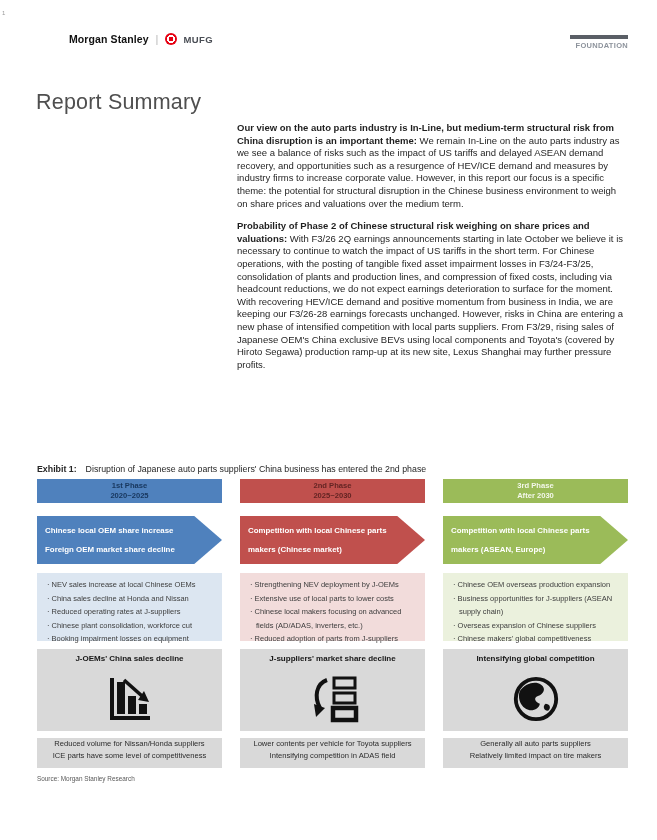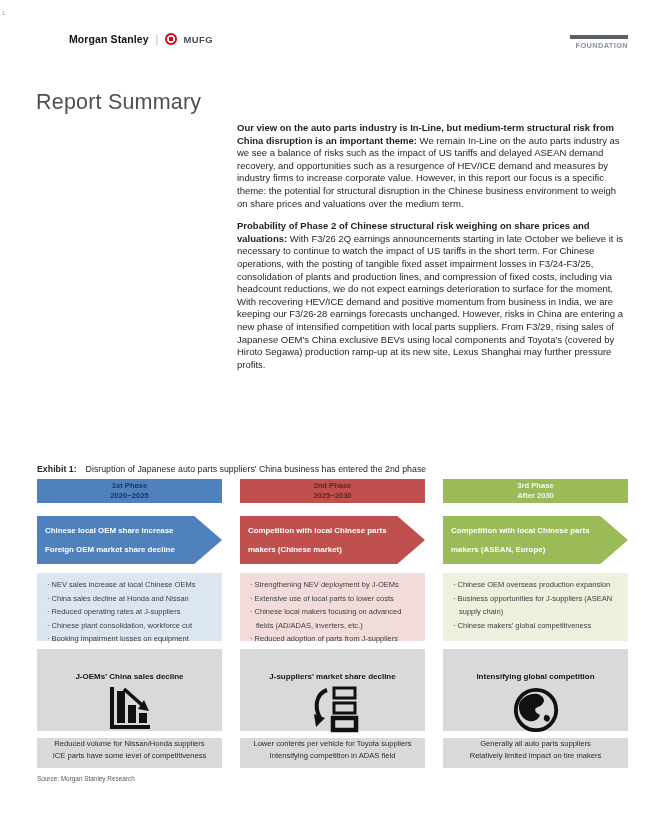--- a/index.html
+++ b/index.html
@@ -45,21 +45,21 @@
     clip-path:polygon(0 0,85% 0,100% 50%,85% 100%,0 100%);
     display:flex;flex-direction:column;justify-content:center;gap:10px;
     padding-left:8px;font-size:7.9px;font-weight:bold;margin-bottom:9px;}
 
   .bullets{height:68px;background:var(--list_bg);padding:5px 5px 0 6px;
     font-size:7.5px;line-height:13.5px;color:#3d3d3d;margin-bottom:8px;box-sizing:border-box;}
   .bullets .b{padding-left:10px;text-indent:-6px;}
   .bullets .b::before{content:"· ";}
 
   .impact{height:82px;background:var(--gray_box);margin-bottom:7px;
-    display:flex;flex-direction:column;align-items:center;padding-top:23px;box-sizing:border-box;}
+    display:flex;flex-direction:column;align-items:center;padding-top:5px;box-sizing:border-box;}
   .impact-title{font-size:8px;font-weight:bold;color:#161616;margin-bottom:4px;}
   .impact-icon{flex:1;display:flex;align-items:center;justify-content:center;}
 
   .foot-box{height:30px;background:var(--gray_box);display:flex;flex-direction:column;
     justify-content:flex-start;align-items:center;font-size:7.6px;line-height:11.5px;color:#2b2b2b;}
 
   .source{font-size:6.4px;color:#595959;margin-top:7px;}
 </style>
 </head>
 <body>
@@ -170,20 +170,21 @@
           <div>3rd Phase</div>
           <div>After 2030</div>
         </div>
         <div class="arrow">
           <div>Competition with local Chinese parts</div>
           <div>makers (ASEAN, Europe)</div>
         </div>
         <div class="bullets">
           <div class="b">Chinese OEM overseas production expansion</div>
           <div class="b">Business opportunities for J-suppliers (ASEAN supply chain)</div>
+          <div class="b">Overseas expansion of Chinese suppliers</div>
           <div class="b">Chinese makers' global competitiveness</div>
         </div>
         <div class="impact">
           <div class="impact-title">Intensifying global competition</div>
           <div class="impact-icon">
             <svg width="50" height="50" viewBox="0 0 52 52">
               <circle cx="26" cy="26" r="21" fill="none" stroke="#111" stroke-width="4"></circle>
               <path d="M9 18 C15 9, 26 7, 31 11 C37 15, 34 21, 28 23 C23 25, 25 29, 30 31 C29 37, 21 40, 15 36 C9 32, 7 24, 9 18 Z" fill="#111"></path>
               <path d="M36 31 c4 0, 6 4, 3 7 c-4 1, -7 -4, -3 -7 z" fill="#111"></path>
             </svg>

